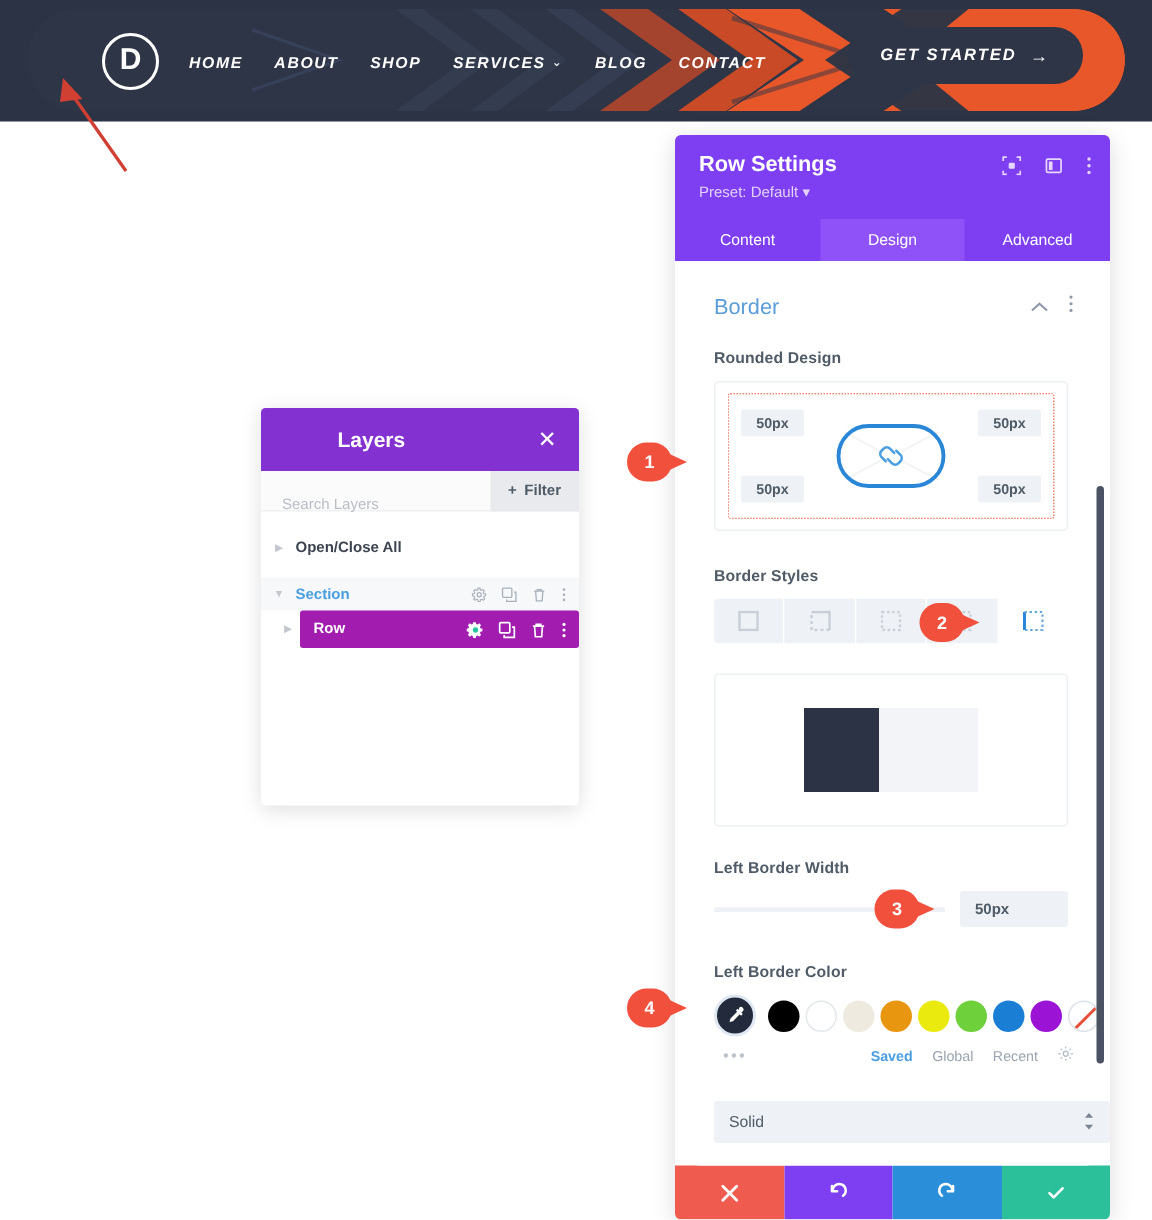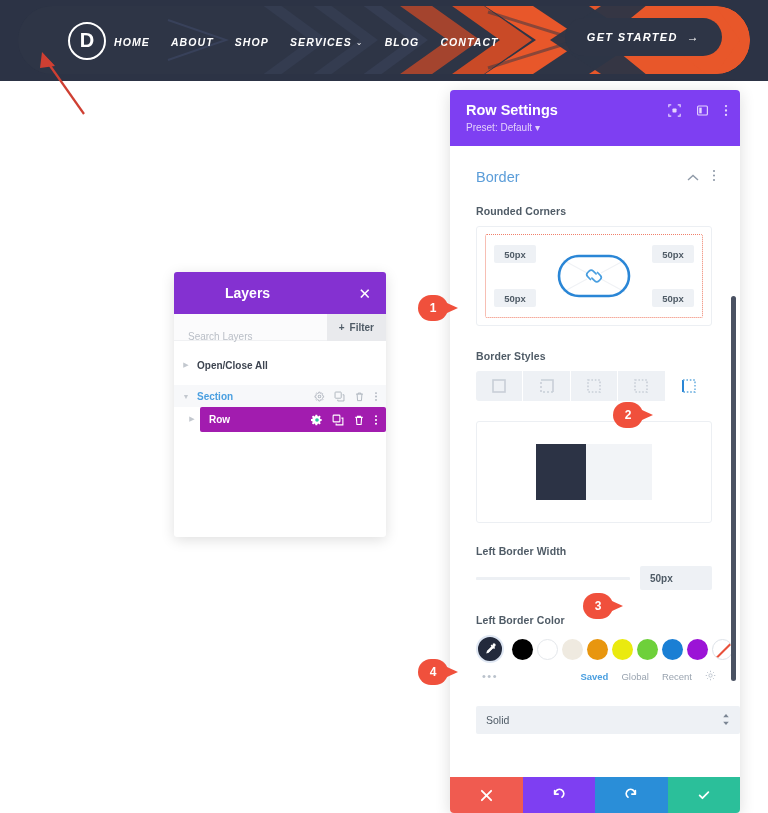--- a/index.html
+++ b/index.html
@@ -34,21 +34,21 @@
     border-radius: 50%;
     display: flex; align-items: center; justify-content: center;
   }
   .logo-ring span {
     color: #ffffff; font-size: 20px; font-weight: 700;
     font-family: "Liberation Sans", sans-serif;
     letter-spacing: 0; line-height: 1;
     transform: translateY(-1px);
   }
   .nav {
-    position: absolute; left: 96px; top: 30px;
+    position: absolute; left: 108px; top: 30px;
     display: flex; align-items: center; gap: 21px;
   }
   .nav a {
     color: #ffffff; font-size: 10.5px; font-weight: 700;
     font-style: italic; letter-spacing: 1.1px;
     text-decoration: none; white-space: nowrap;
   }
   .nav .caret {
     display: inline-block; margin-left: 4px;
     font-size: 8px; font-style: normal; font-weight: 400;
@@ -470,20 +470,25 @@
         <span class="ph-ico">
           <svg width="4" height="13" viewBox="0 0 4 16">
               <circle cx="2" cy="2.5" r="1.4" fill="currentColor"></circle>
               <circle cx="2" cy="8" r="1.4" fill="currentColor"></circle>
               <circle cx="2" cy="13.5" r="1.4" fill="currentColor"></circle>
             </svg>
         </span>
       </div>
     </div>
 
+    <div class="panel-tabs">
+      <div class="tab">Content</div>
+      <div class="tab active">Design</div>
+      <div class="tab">Advanced</div>
+    </div>
 
     <div class="panel-body">
       <div class="pb-inner">
 
         <div class="sec-title-row">
           <div class="sec-title">Border</div>
           <div class="sec-title-icons">
             <span>
               <svg width="12" height="8" viewBox="0 0 12 8">
                   <path d="M1 6L6 1.5L11 6" fill="none" stroke="currentColor" stroke-width="1.4"></path>
@@ -492,21 +497,21 @@
             <span>
               <svg width="4" height="13" viewBox="0 0 4 16">
                   <circle cx="2" cy="2.5" r="1.3" fill="currentColor"></circle>
                   <circle cx="2" cy="8" r="1.3" fill="currentColor"></circle>
                   <circle cx="2" cy="13.5" r="1.3" fill="currentColor"></circle>
                 </svg>
             </span>
           </div>
         </div>
 
-        <div class="field-label">Rounded Corners</div>
+        <div class="field-label">Rounded Design</div>
         <div class="corners-box">
           <div class="corners-dashed"></div>
           <div class="corner-val cv-tl">50px</div>
           <div class="corner-val cv-tr">50px</div>
           <div class="corner-val cv-bl">50px</div>
           <div class="corner-val cv-br">50px</div>
           <svg class="corner-link" viewBox="0 0 74 44">
             <line x1="6" y1="6" x2="30" y2="19" stroke="#f0f2f5" stroke-width="1.2"></line>
             <line x1="68" y1="6" x2="44" y2="19" stroke="#f0f2f5" stroke-width="1.2"></line>
             <line x1="6" y1="38" x2="30" y2="25" stroke="#f0f2f5" stroke-width="1.2"></line>

